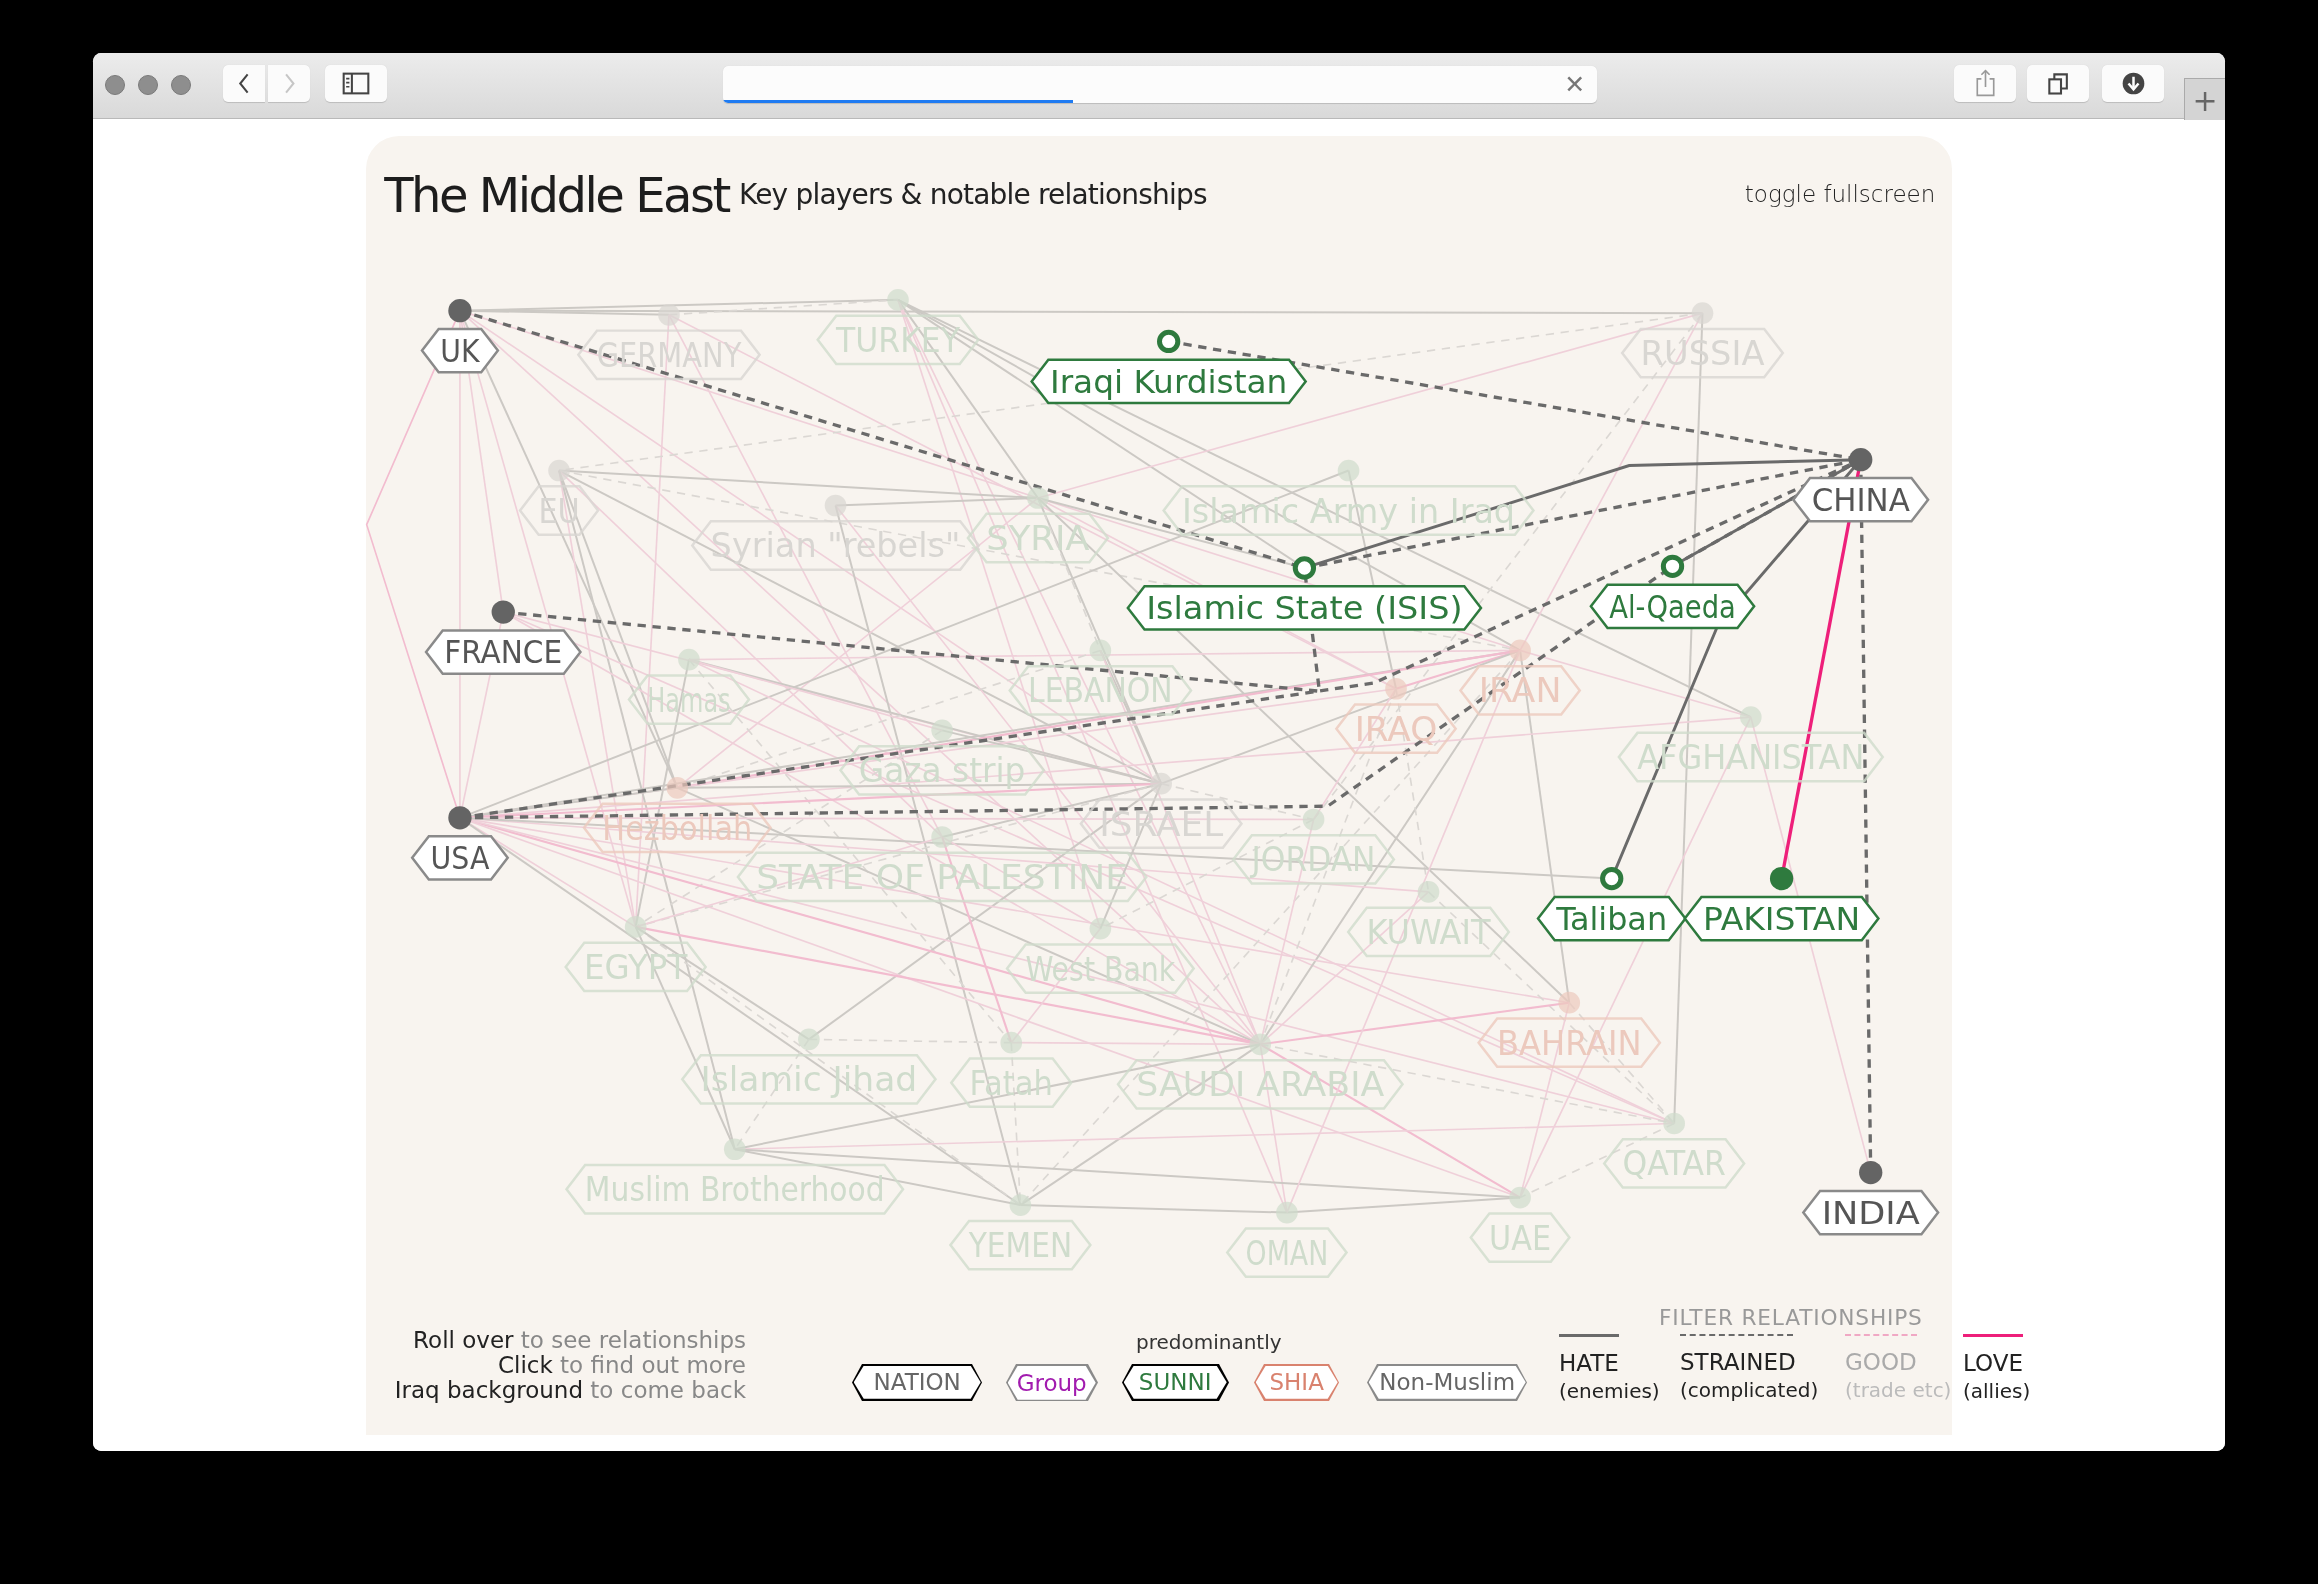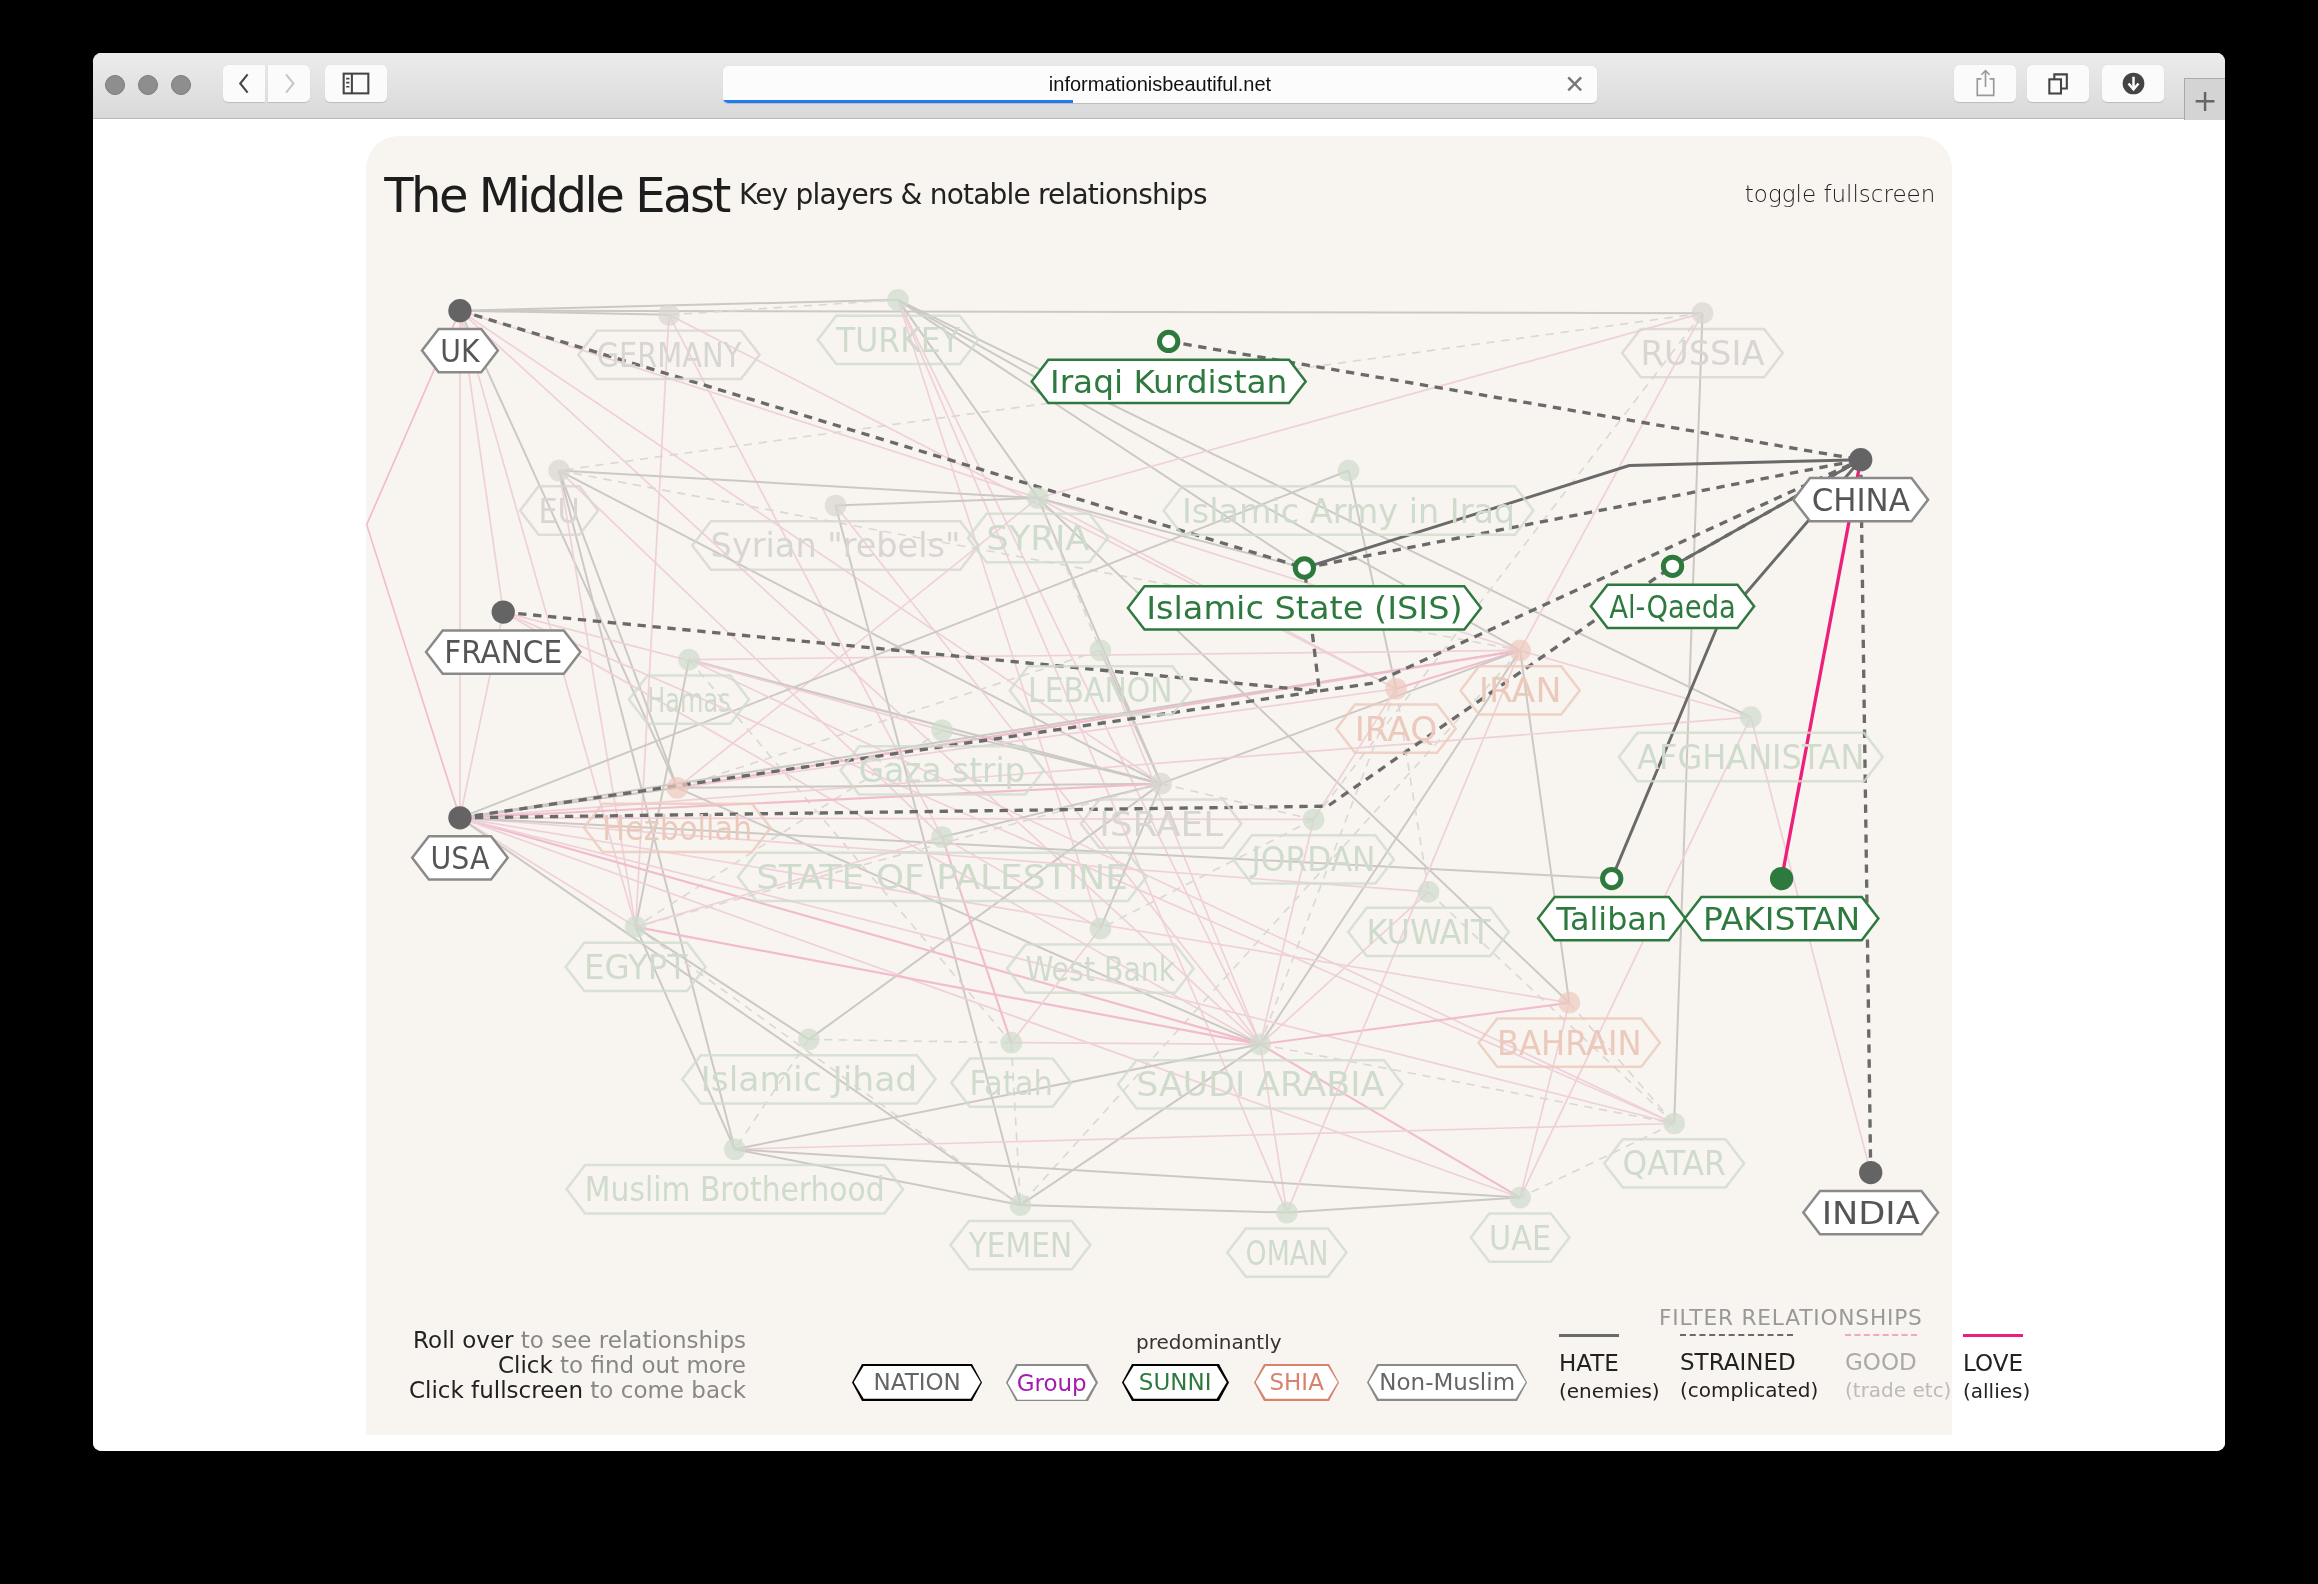--- a/index.html
+++ b/index.html
@@ -52,21 +52,20 @@
       <svg width="28" height="23" viewBox="0 0 34 28">
           <rect x="2" y="2" width="30" height="24" fill="none" stroke="#444" stroke-width="2.5"></rect>
           <line x1="12" y1="2" x2="12" y2="26" stroke="#444" stroke-width="2.5"></line>
           <line x1="5" y1="8" x2="9" y2="8" stroke="#444" stroke-width="2"></line>
           <line x1="5" y1="13" x2="9" y2="13" stroke="#444" stroke-width="2"></line>
           <line x1="5" y1="18" x2="9" y2="18" stroke="#444" stroke-width="2"></line>
         </svg>
     </div>
 
     <div class="urlbar">
-      <div class="url-text">informationisbeautiful.net</div>
       <div class="url-progress" id="urlprog" style="width: 40%;"></div>
       <div class="url-close"><span>✕</span></div>
     </div>
 
     <div class="tbtn" style="left:1861px;width:62px;">
       <svg width="23" height="28" viewBox="0 0 28 34">
           <path d="M9 12 H4 V32 H24 V12 H19" fill="none" stroke="#999" stroke-width="2"></path>
           <line x1="14" y1="2" x2="14" y2="22" stroke="#999" stroke-width="2"></line>
           <polyline points="9,7 14,2 19,7" fill="none" stroke="#999" stroke-width="2"></polyline>
         </svg>
@@ -92,21 +91,21 @@
   <div class="content">
     <div class="panel">
       <div class="title">The Middle East</div>
       <div class="subtitle">Key players &amp; notable relationships</div>
       <div class="fullscreen">toggle fullscreen</div>
 
       <div class="legend-help" style="right:1206px;top:1192px;">
         <div id="helpRows">
             <div><span>Roll over</span><span class="hint"> to see relationships</span></div>
             <div><span>Click</span><span class="hint"> to find out more</span></div>
-            <div><span>Click fullscreen</span><span class="hint"> to come back</span></div>
+            <div><span>Iraq background</span><span class="hint"> to come back</span></div>
           </div>
       </div>
       <div class="legend-predom" style="left:770px;top:1194px;">predominantly</div>
       <div id="badges">
           <div class="legend-badge" style="left: 486px; top: 1228px; width: 130px; background: #000000;">
             <div class="legend-badge" style="left: 1.7px; top: 1.7px; width: 127px; height: 33px; color: rgb(102, 102, 102);">
               <span>NATION</span>
             </div>
           </div>
           <div class="legend-badge" style="left: 640px; top: 1228px; width: 92px; background: rgb(138, 138, 138);">

